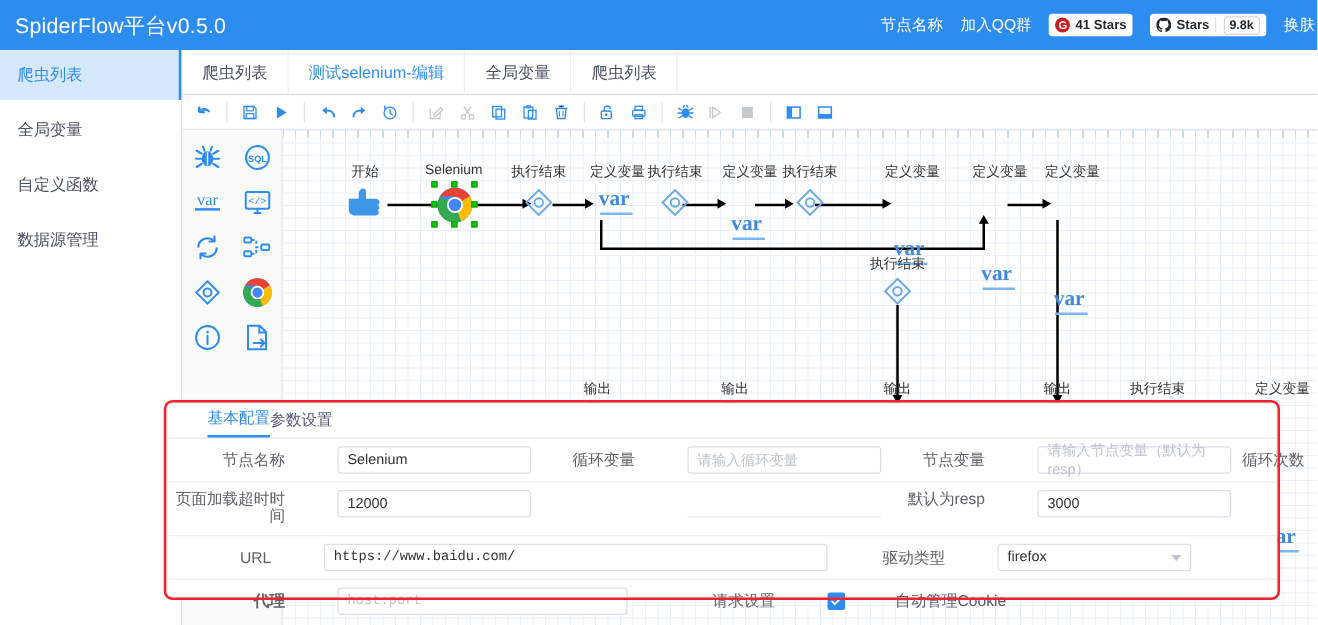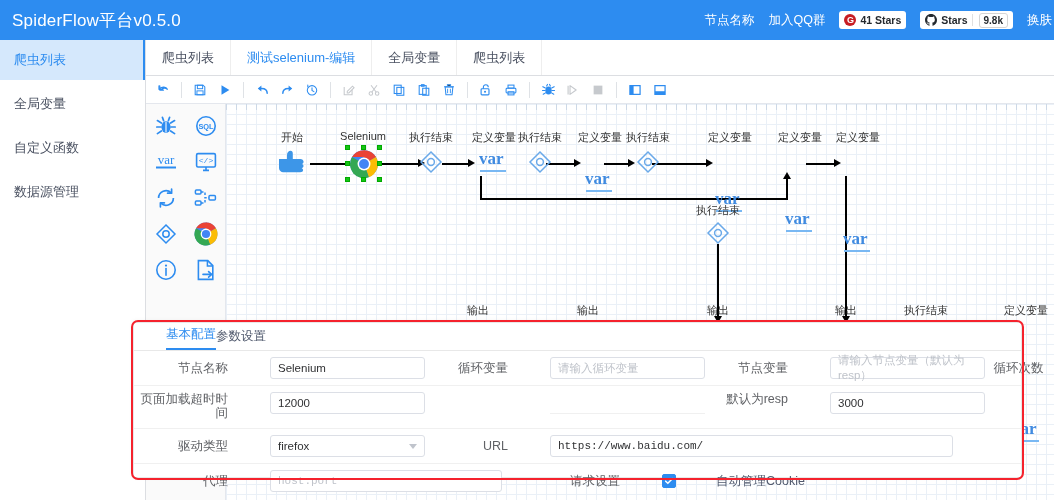--- a/index.html
+++ b/index.html
@@ -649,36 +649,36 @@
       </div>
       <div class="fld" style="align-items:flex-start;">
         <div class="flabel" style="width:92px;">默认为resp</div>
         <div class="finput" style="width:155px;">3000</div>
       </div>
     </div>
     <div class="hrule" style="margin-top:14px;"></div>
 
     <div class="form-row">
       <div class="fld">
+        <div class="flabel" style="width:92px;">URL</div>
+        <div class="finput mono" style="width:403px;">https://www.baidu.com/</div>
+      </div>
+      <div class="fld">
         <div class="flabel" style="width:103px;">驱动类型</div>
         <div class="finput" style="width:155px;">
           <span>firefox</span>
           <span class="sel-caret"></span>
         </div>
       </div>
-      <div class="fld">
-        <div class="flabel" style="width:92px;">URL</div>
-        <div class="finput mono" style="width:403px;">https://www.baidu.com/</div>
-      </div>
     </div>
     <div class="hrule" style="margin-top:6px;"></div>
 
     <div class="form-row">
       <div class="fld">
-        <div class="flabel" style="width:103px;">代理</div>
+        <div class="flabel" style="width:103px;font-weight:bold;">代理</div>
         <div class="finput mono ph" style="width:232px;">host:port</div>
       </div>
       <div class="fld" style="margin-left:35px;">
         <div class="flabel" style="width:92px;">请求设置</div>
         <span class="cbox">
           <svg width="10" height="10" viewBox="0 0 12 12">
               <path d="M2 6.2l2.6 2.6L10 3.2" fill="none" stroke="#fff" stroke-width="1.8" stroke-linecap="round" stroke-linejoin="round"></path>
             </svg>
         </span>
         <span class="cb-text">自动管理Cookie</span>

